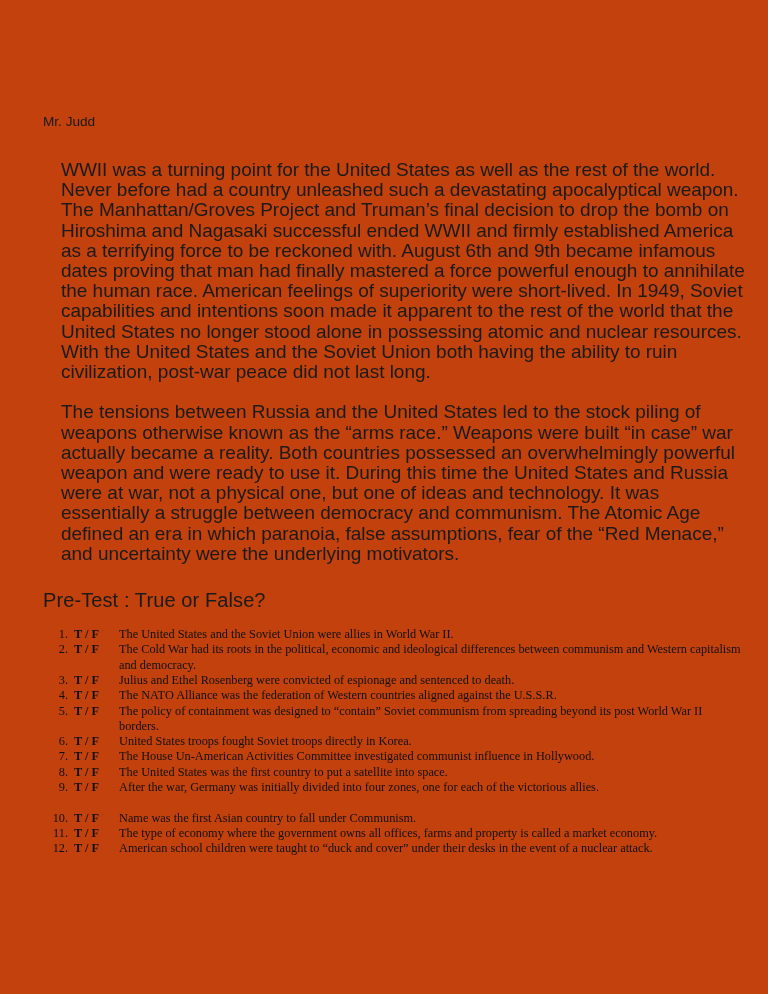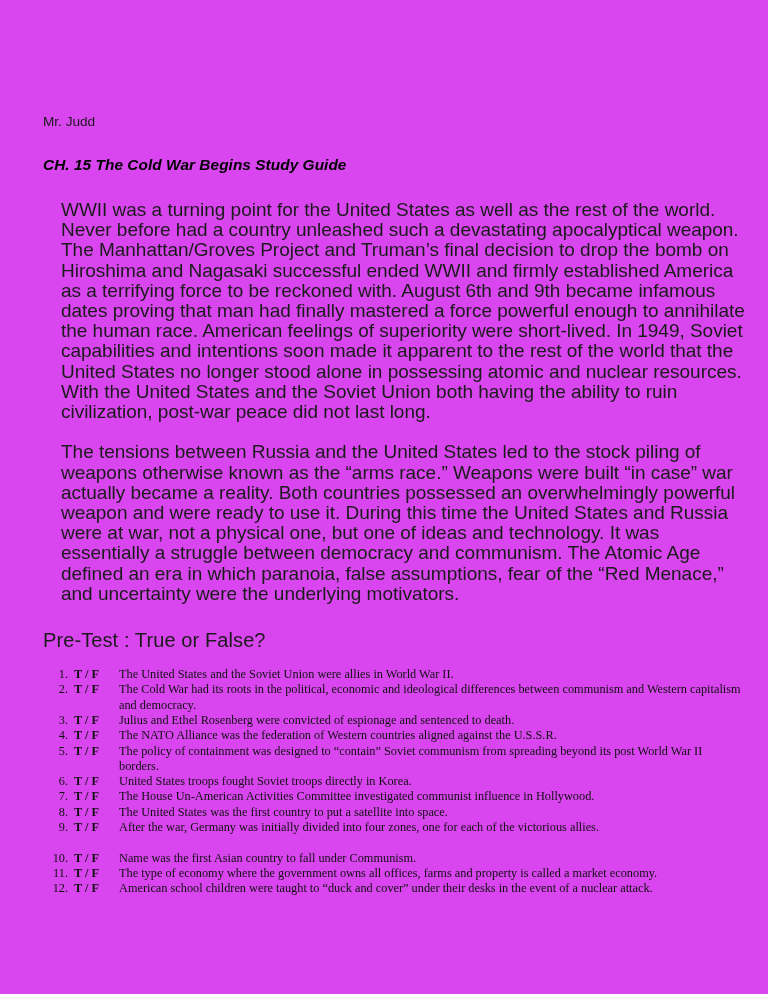--- a/index.html
+++ b/index.html
@@ -19,21 +19,21 @@
   }
 
   .page {
     position: absolute;
     left: 0;
     top: 0;
     width: 768px;
     height: 994px;
     box-sizing: border-box;
     padding: 113px 41px 0 43px;
-    background: #d946ef;
+    background: #c2410c;
   }
 
   
   .header-row {
     position: relative;
     height: 22px;
     font-size: 13.6px;
     line-height: 18px;
     color: #1a1a1a;
   }
@@ -137,21 +137,20 @@
 </style>
 </head>
 <body>
 
 <div class="page">
 
   <div class="header-row">
     <div class="header-left">Mr. Judd</div>
   </div>
 
-  <h1 class="doc-title">CH. 15 The Cold War Begins Study Guide</h1>
 
   <p class="body-para first">WWII was a turning point for the United States as well as the rest of the world. Never before had a country unleashed such a devastating apocalyptical weapon. The Manhattan/Groves Project and Truman’s final decision to drop the bomb on Hiroshima and Nagasaki successful ended WWII and firmly established America as a terrifying force to be reckoned with. August 6th and 9th became infamous dates proving that man had finally mastered a force powerful enough to annihilate the human race. American feelings of superiority were short-lived. In 1949, Soviet capabilities and intentions soon made it apparent to the rest of the world that the United States no longer stood alone in possessing atomic and nuclear resources. With the United States and the Soviet Union both having the ability to ruin civilization, post-war peace did not last long.</p>
 
   <p class="body-para second">The tensions between Russia and the United States led to the stock piling of weapons otherwise known as the “arms race.” Weapons were built “in case” war actually became a reality. Both countries possessed an overwhelmingly powerful weapon and were ready to use it. During this time the United States and Russia were at war, not a physical one, but one of ideas and technology. It was essentially a struggle between democracy and communism. The Atomic Age defined an era in which paranoia, false assumptions, fear of the “Red Menace,” and uncertainty were the underlying motivators.</p>
 
   <h2 class="pretest-heading">Pre-Test :  True or False?</h2>
 
   <ol class="question-list">
     <li class="question-item">
       <span class="q-num">1.</span>

